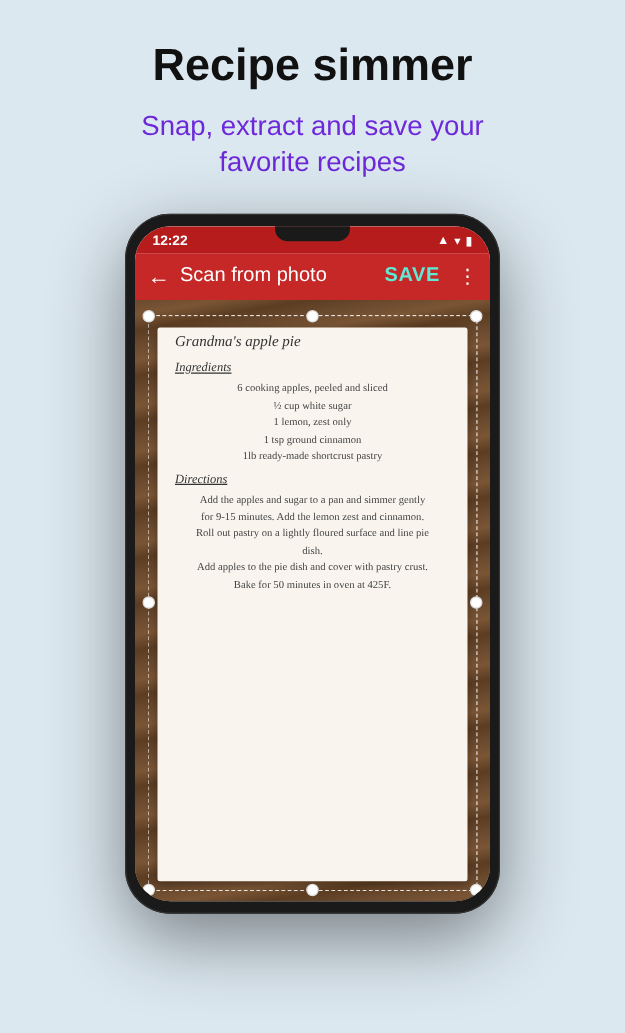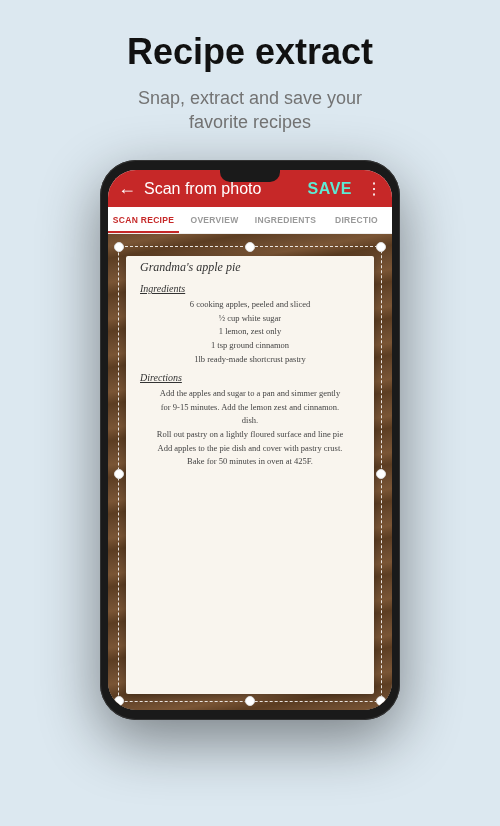--- a/index.html
+++ b/index.html
@@ -22,23 +22,23 @@
 
     .app-title {
       font-size: 36px;
       font-weight: 900;
       color: #111;
       line-height: 1.1;
       margin-bottom: 14px;
     }
 
     .app-subtitle {
-      font-size: 18px;
+      font-size: 22px;
       font-weight: 400;
-      color: #737373;
+      color: #6d28d9;
       line-height: 1.35;
     }
 
     .phone-wrapper {
       margin-top: 10px;
       display: flex;
       justify-content: center;
       align-items: flex-start;
     }
 
@@ -252,64 +252,66 @@
     .corner-dot.ml { top: calc(50% - 5px); left: -5px; }
     .corner-dot.mr { top: calc(50% - 5px); right: -5px; }
     .corner-dot.bl { bottom: -5px; left: -5px; }
     .corner-dot.bm { bottom: -5px; left: calc(50% - 5px); }
     .corner-dot.br { bottom: -5px; right: -5px; }
   </style>
 </head>
 <body>
 
 <div class="header-section">
-  <h1 class="app-title">Recipe extract</h1>
+  <h1 class="app-title">Recipe simmer</h1>
   <p class="app-subtitle">
     <span>Snap, extract and save your</span><br>
     <span>favorite recipes</span>
   </p>
 </div>
 
 <div class="phone-wrapper">
   <div class="phone-outer">
     <div class="phone-notch"></div>
     <div class="phone-screen">
 
+      <div class="status-bar">
+        <span class="status-time">12:22</span>
+        <div class="status-icons">
+          <span class="status-icon">▲</span>
+          <span class="status-icon">▾</span>
+          <span class="status-icon">▮</span>
+        </div>
+      </div>
 
       <div class="app-bar">
         <span class="app-bar-back">←</span>
         <span class="app-bar-title">Scan from photo</span>
         <span class="app-bar-save">SAVE</span>
         <span class="app-bar-more">⋮</span>
       </div>
 
-      <div class="tabs-bar">
-        <div class="tab-item active">SCAN RECIPE</div>
-        <div class="tab-item">OVERVIEW</div>
-        <div class="tab-item">INGREDIENTS</div>
-        <div class="tab-item">DIRECTIO</div>
-      </div>
 
       <div class="scan-area">
 
         <div class="recipe-paper">
           <div class="recipe-title">Grandma's apple pie</div>
 
           <div class="recipe-section-label">Ingredients</div>
           <div class="recipe-line">6 cooking apples, peeled and sliced</div>
           <div class="recipe-line">½ cup white sugar</div>
           <div class="recipe-line">1 lemon, zest only</div>
           <div class="recipe-line">1 tsp ground cinnamon</div>
           <div class="recipe-line">1lb ready-made shortcrust pastry</div>
 
           <div class="recipe-section-label">Directions</div>
           <div class="recipe-line">Add the apples and sugar to a pan and simmer gently</div>
           <div class="recipe-line">for 9-15 minutes. Add the lemon zest and cinnamon.</div>
+          <div class="recipe-line">Roll out pastry on a lightly floured surface and line pie</div>
           <div class="recipe-line">dish.</div>
-          <div class="recipe-line">Roll out pastry on a lightly floured surface and line pie</div>
           <div class="recipe-line">Add apples to the pie dish and cover with pastry crust.</div>
           <div class="recipe-line">Bake for 50 minutes in oven at 425F.</div>
         </div>
 
         <div class="scan-overlay">
           <div class="corner-dot tl"></div>
           <div class="corner-dot tm"></div>
           <div class="corner-dot tr"></div>
           <div class="corner-dot ml"></div>
           <div class="corner-dot mr"></div>

